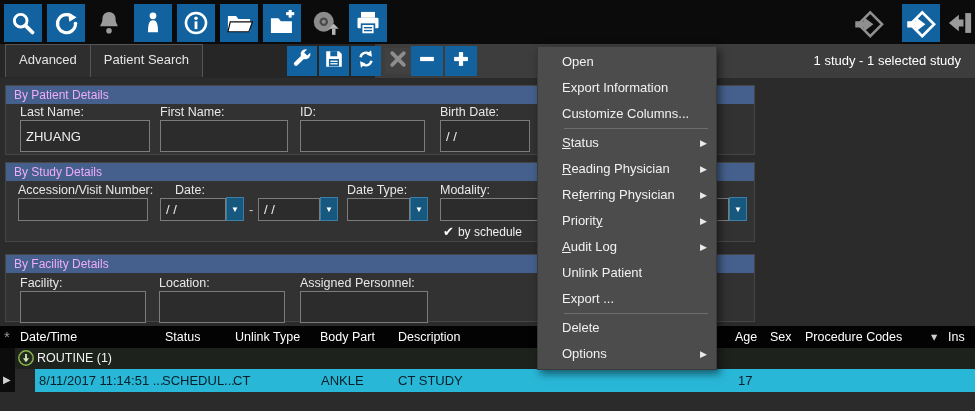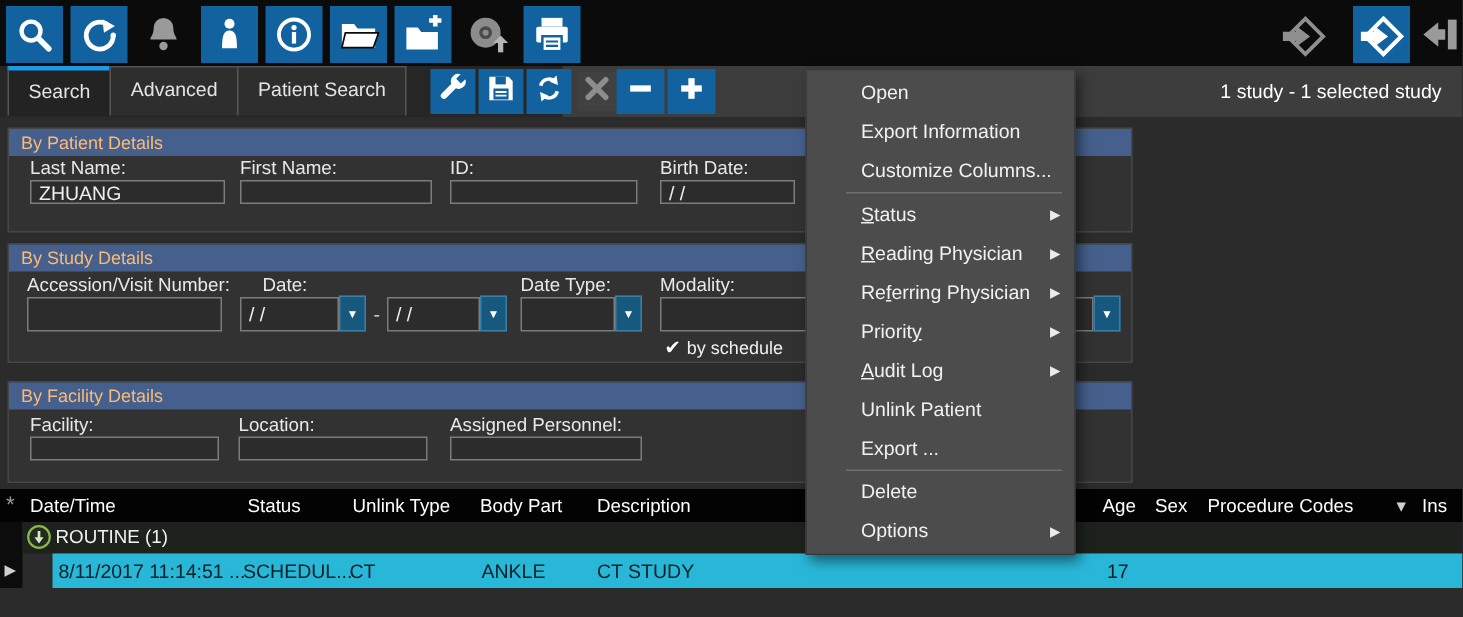--- a/index.html
+++ b/index.html
@@ -38,26 +38,26 @@
   .tab.active { background:#232323; border-top:3px solid #1d9ae6; line-height:28px; }
   .tool-btn {
     position:absolute; top:46px; width:30px; height:30px; background:#11629e;
     display:flex; align-items:center; justify-content:center;
   }
   .tool-btn.gray { background:#414141; }
 
   
   .section { left:5px; width:750px; background:#323232; border:1px solid #464646; }
   .section-header {
-    height:18px; line-height:18px; background:#45608c; color:#fdba74;
+    height:18px; line-height:18px; background:#45608c; color:#f0abfc;
     font-size:12px; padding-left:8px;
   }
   .flabel { position:absolute; font-size:12.5px; color:#e8e8e8; white-space:nowrap; }
   .inp {
-    position:absolute; height:16px; background:#2c2c2c; border:1px solid #7c7c7c;
+    position:absolute; height:32px; background:#2c2c2c; border:1px solid #7c7c7c;
     color:#eee; font-size:13px; font-family:"Liberation Sans",sans-serif; padding:0 5px;
   }
   .dd {
     position:absolute; width:18px; height:24px; background:#17587e; border:1px solid #3c7ea6;
     color:#fff; font-size:8px; display:flex; align-items:center; justify-content:center;
   }
   .dash { position:absolute; color:#cfcfcf; font-size:13px; }
   .chk { position:absolute; font-size:12px; color:#f0f0f0; white-space:nowrap; }
   .chk .mark { color:#fff; font-size:13px; margin-right:4px; }
 
@@ -69,21 +69,21 @@
   .grouprow .gtext { position:absolute; left:22px; top:0; height:21px; line-height:21px; font-size:12.5px; color:#f2f2f2; }
   .selrow { left:35px; top:369px; width:940px; height:23px; background:#29b7d8; }
   .cell { position:absolute; top:0; height:23px; line-height:23px; font-size:13px; color:#032028; white-space:nowrap; }
 
   
   .menu {
     left:537px; top:46px; width:180px; background:#4c4c4c; border:1px solid #3a3a3a;
     box-shadow:3px 4px 8px rgba(0,0,0,.5); z-index:50; padding:2px 0;
   }
   .menu-item {
-    height:26px; line-height:26px; padding-left:36px; padding-right:20px;
+    height:26px; line-height:26px; padding-left:24px; padding-right:20px;
     font-size:13px; color:#f1f1f1; position:relative; white-space:nowrap;
   }
   .menu-item.highlight { background:#1d9ae6; color:#fff; }
   .menu-item .sub { position:absolute; right:9px; top:0; font-size:9px; color:#eaeaea; }
   .menu-sep { height:1px; background:#6e6e6e; margin:1px 8px 1px 26px; }
   .key { text-decoration:underline; }
 </style>
 </head>
 <body>
 
@@ -195,21 +195,20 @@
       </span>
   </div>
 </div>
 
 <div class="abs row2-left"></div>
 <div class="abs row2-right">
   <span class="status-summary">1 study - 1 selected study</span>
 </div>
 
 <div class="abs tabs">
-  <div class="tab active">Search</div>
   <div class="tab">Advanced</div>
   <div class="tab">Patient Search</div>
 </div>
 
 <div class="tool-btn" style="left:287px">
   <span><svg width="22" height="22" viewBox="0 0 24 24">
         <path d="M21 5.2 a5.3 5.3 0 0 1 -6.9 6.7 l-7 7 a2.3 2.3 0 0 1 -3.3 -3.3 l7-7 A5.3 5.3 0 0 1 17.5 1.7 l-3.2 3.2 3.4 3.4 3.3-3.1 z" fill="#fff"></path>
       </svg></span>
 </div>
 <div class="tool-btn" style="left:319px">

